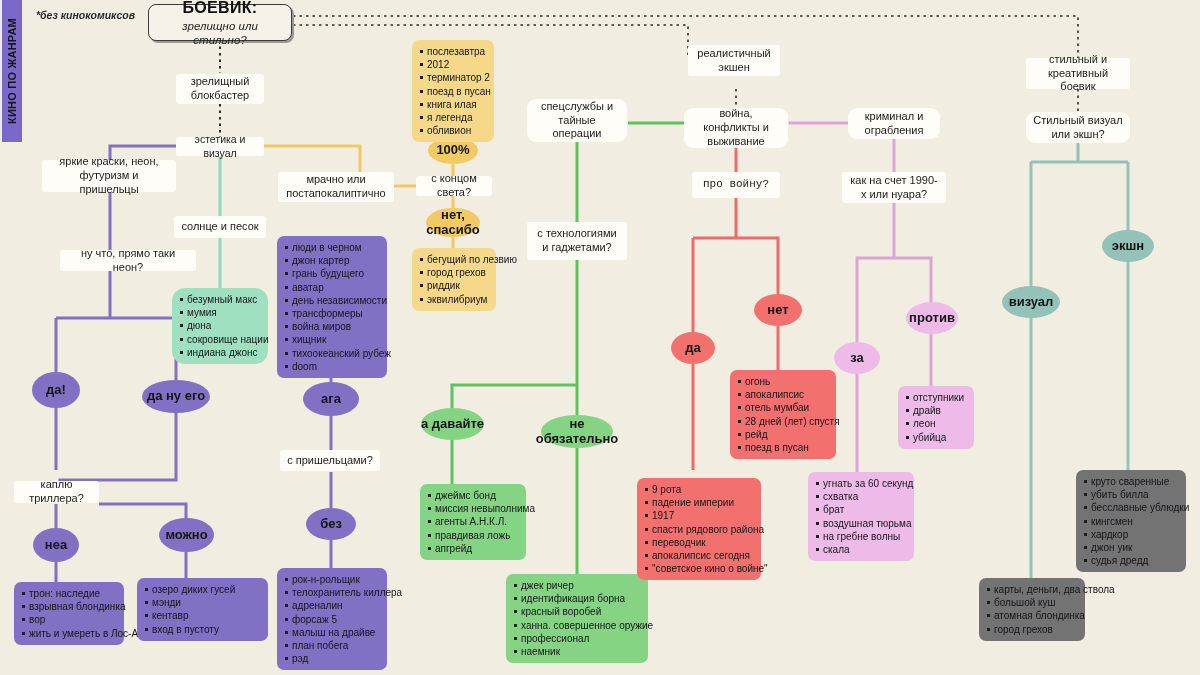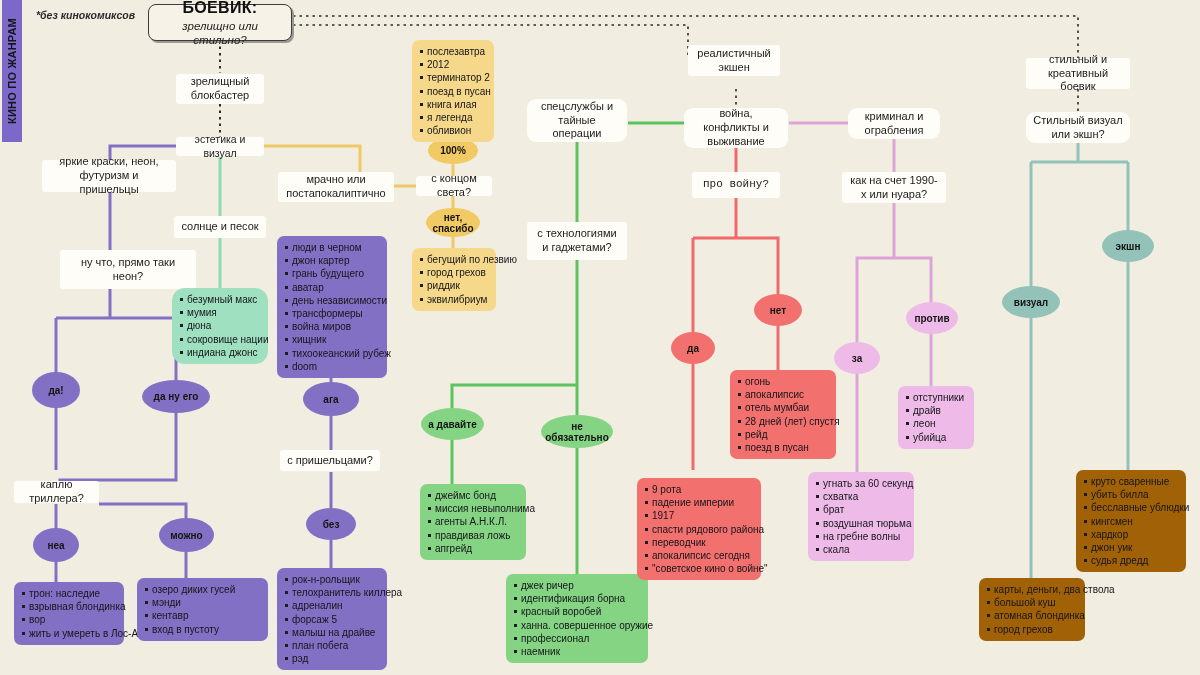--- a/index.html
+++ b/index.html
@@ -59,21 +59,21 @@
   }
   .title-node .t1{font-size:16px;font-weight:700;letter-spacing:.3px;color:#111;}
   .title-node .t2{font-size:11.5px;font-style:italic;color:#222;margin-top:1px;}
 
   
   .pill{
     position:absolute;
     display:flex;align-items:center;justify-content:center;
     text-align:center;
     border-radius:50%;
-    font-size:10px;font-weight:700;color:#141414;
+    font-size:13px;font-weight:700;color:#141414;
     line-height:1.1;
     box-sizing:border-box;
   }
   .pill.p-purple{background:#8270c4;}
   .pill.p-yellow{background:#f2ca64;}
   .pill.p-green{background:#84d483;}
   .pill.p-red{background:#f2706e;}
   .pill.p-pink{background:#eebbe8;}
   .pill.p-teal{background:#93c2b8;}
 
@@ -90,21 +90,21 @@
   .leaf li:before{
     content:"";position:absolute;left:-7px;top:5px;
     width:3px;height:3px;background:#1d1d22;
   }
   .l-purple{background:#8270c4;}
   .l-green{background:#84d483;}
   .l-mint{background:#9fe0c0;border-radius:13px;}
   .l-yellow{background:#f6d88b;}
   .l-red{background:#f2706e;}
   .l-pink{background:#eebbe8;}
-  .l-teal{background:#a16207;}
+  .l-teal{background:#737373;}
 </style>
 </head>
 <body>
 
 <div id="stage">
 
   <svg id="wires" viewBox="0 0 1200 675">
     <g fill="none" stroke-linecap="butt">
 
       <path d="M220,40 L220,73" stroke="#2b2b2b" stroke-width="2" stroke-dasharray="2.5 4"></path>
@@ -188,21 +188,21 @@
   <div class="node" style="left:1026px;top:58px;width:104px;height:31px;">стильный и креативный боевик</div>
 
   <div class="node" style="left:176px;top:137px;width:88px;height:19px;font-size:10.5px;">эстетика и визуал</div>
 
   <div class="node" style="left:42px;top:160px;width:134px;height:32px;">яркие краски, неон, футуризм и пришельцы</div>
 
   <div class="node" style="left:174px;top:216px;width:92px;height:22px;">солнце и песок</div>
 
   <div class="node" style="left:278px;top:172px;width:116px;height:30px;">мрачно или постапокалиптично</div>
 
-  <div class="node" style="left:60px;top:250px;width:136px;height:39px;">ну что, прямо таки неон?</div>
+  <div class="node" style="left:60px;top:250px;width:136px;height:21px;">ну что, прямо таки неон?</div>
 
   <div class="node" style="left:14px;top:481px;width:85px;height:22px;">каплю триллера?</div>
 
   <div class="node" style="left:280px;top:450px;width:100px;height:21px;">с пришельцами?</div>
 
   <div class="node" style="left:416px;top:176px;width:76px;height:20px;">с концом света?</div>
 
   <div class="node round" style="left:527px;top:99px;width:100px;height:43px;">спецслужбы и тайные операции</div>
 
   <div class="node" style="left:527px;top:222px;width:100px;height:38px;">с технологиями и гаджетами?</div>

